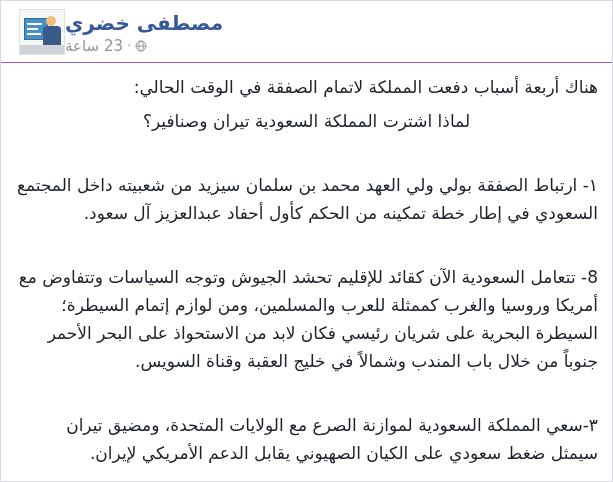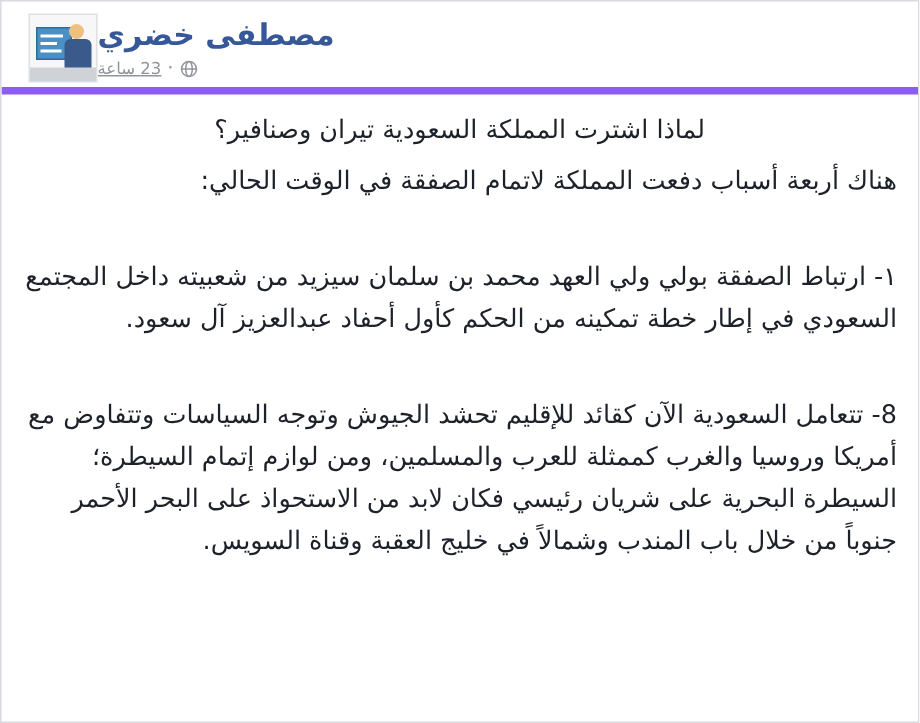--- a/index.html
+++ b/index.html
@@ -18,21 +18,21 @@
     overflow: hidden;
   }
   .post-header {
     display: flex;
     flex-direction: row-reverse;
     align-items: flex-start;
     justify-content: flex-start;
     padding: 8px 10px 6px 10px;
     box-sizing: border-box;
     height: 62px;
-    border-bottom: 5px solid #8b5cf6;
+    border-bottom: 1px solid #8b5cf6;
   }
   .avatar {
     width: 46px;
     height: 46px;
     background: #ffffff;
     border: 1px solid #dddfe2;
     box-sizing: border-box;
     position: relative;
     overflow: hidden;
     flex: 0 0 auto;
@@ -99,25 +99,24 @@
   }
   .timestamp-row {
     display: flex;
     flex-direction: row-reverse;
     align-items: center;
     gap: 4px;
     margin-top: 3px;
   }
   .timestamp {
     color: #90949c;
-    font-size: 11px;
+    font-size: 15px;
     line-height: 16px;
     direction: rtl;
     cursor: pointer;
-    text-decoration: underline;
   }
   .dot-sep {
     color: #90949c;
     font-size: 13px;
     line-height: 16px;
   }
   .globe-icon svg { display: block; }
   .post-body {
     padding: 10px 14px 6px 14px;
     box-sizing: border-box;
@@ -174,19 +173,20 @@
             <ellipse cx="6" cy="6" rx="2.2" ry="5" fill="none" stroke="#90949c" stroke-width="1"></ellipse>
             <line x1="1" y1="6" x2="11" y2="6" stroke="#90949c" stroke-width="1"></line>
           </svg>
         </span>
       </div>
     </div>
 
   </div>
 
   <div class="post-body">
+    <p class="para intro">هناك أربعة أسباب دفعت المملكة لاتمام الصفقة في الوقت الحالي:</p>
     <p class="para q">لماذا اشترت المملكة السعودية تيران وصنافير؟</p>
-    <p class="para intro">هناك أربعة أسباب دفعت المملكة لاتمام الصفقة في الوقت الحالي:</p>
     <p class="para item">١- ارتباط الصفقة بولي ولي العهد محمد بن سلمان سيزيد من شعبيته داخل المجتمع السعودي في إطار خطة تمكينه من الحكم كأول أحفاد عبدالعزيز آل سعود.</p>
     <p class="para item">8- تتعامل السعودية الآن كقائد للإقليم تحشد الجيوش وتوجه السياسات وتتفاوض مع أمريكا وروسيا والغرب كممثلة للعرب والمسلمين، ومن لوازم إتمام السيطرة؛ السيطرة البحرية على شريان رئيسي فكان لابد من الاستحواذ على البحر الأحمر جنوباً من خلال باب المندب وشمالاً في خليج العقبة وقناة السويس.</p>
+    <p class="para item">٣-سعي المملكة السعودية لموازنة الصرع مع الولايات المتحدة، ومضيق تيران سيمثل ضغط سعودي على الكيان الصهيوني يقابل الدعم الأمريكي لإيران.</p>
   </div>
 
 </div>
 
 </body></html>

